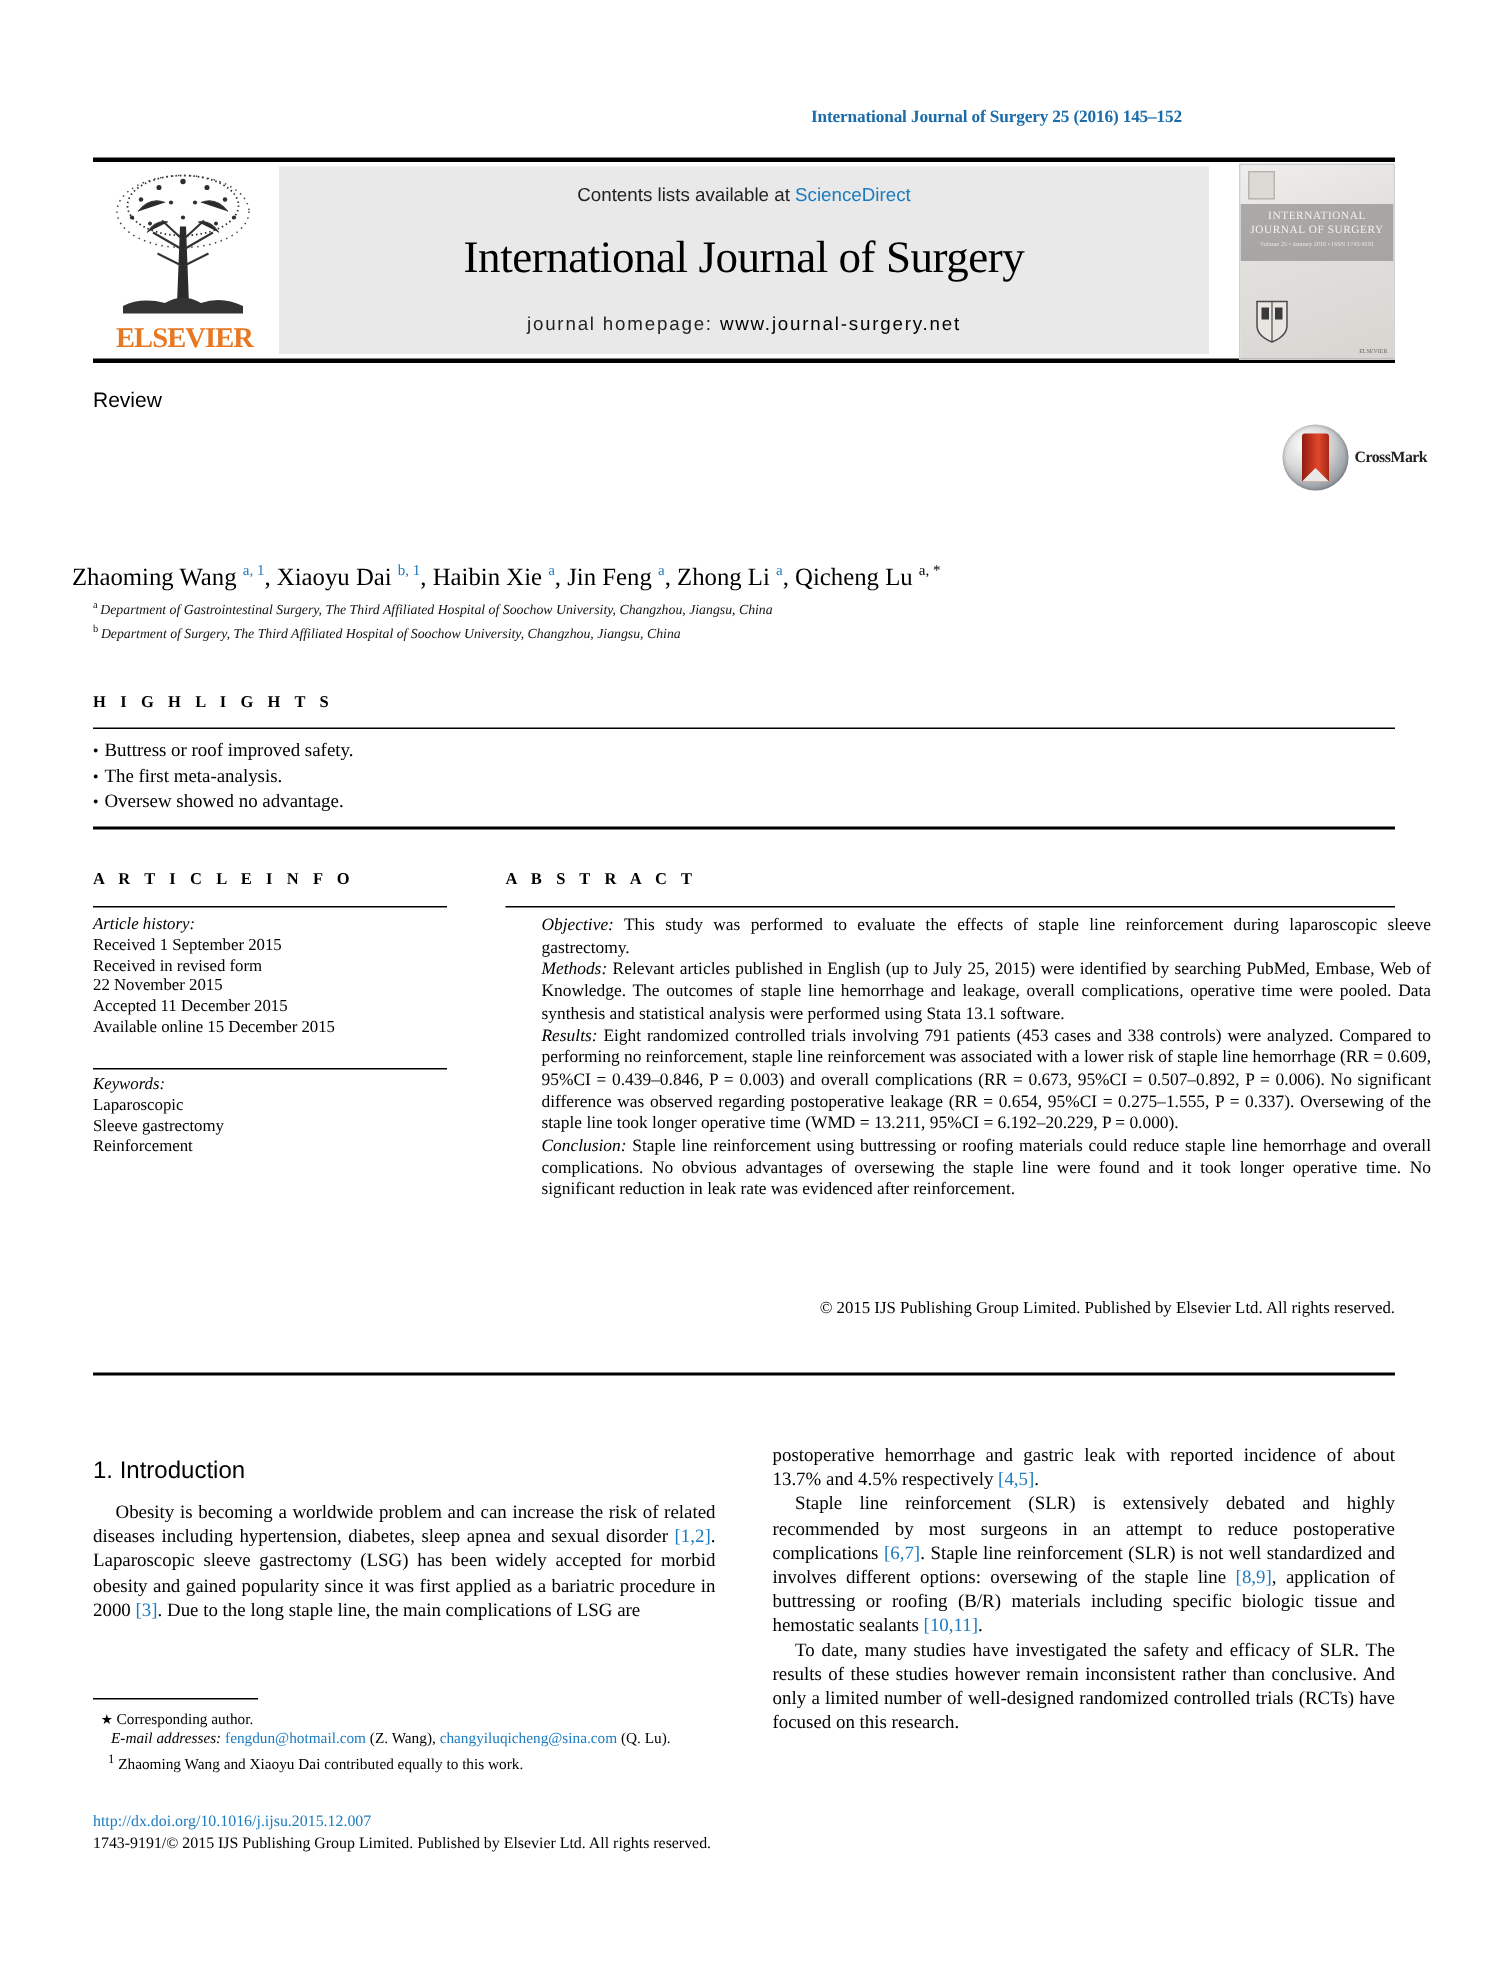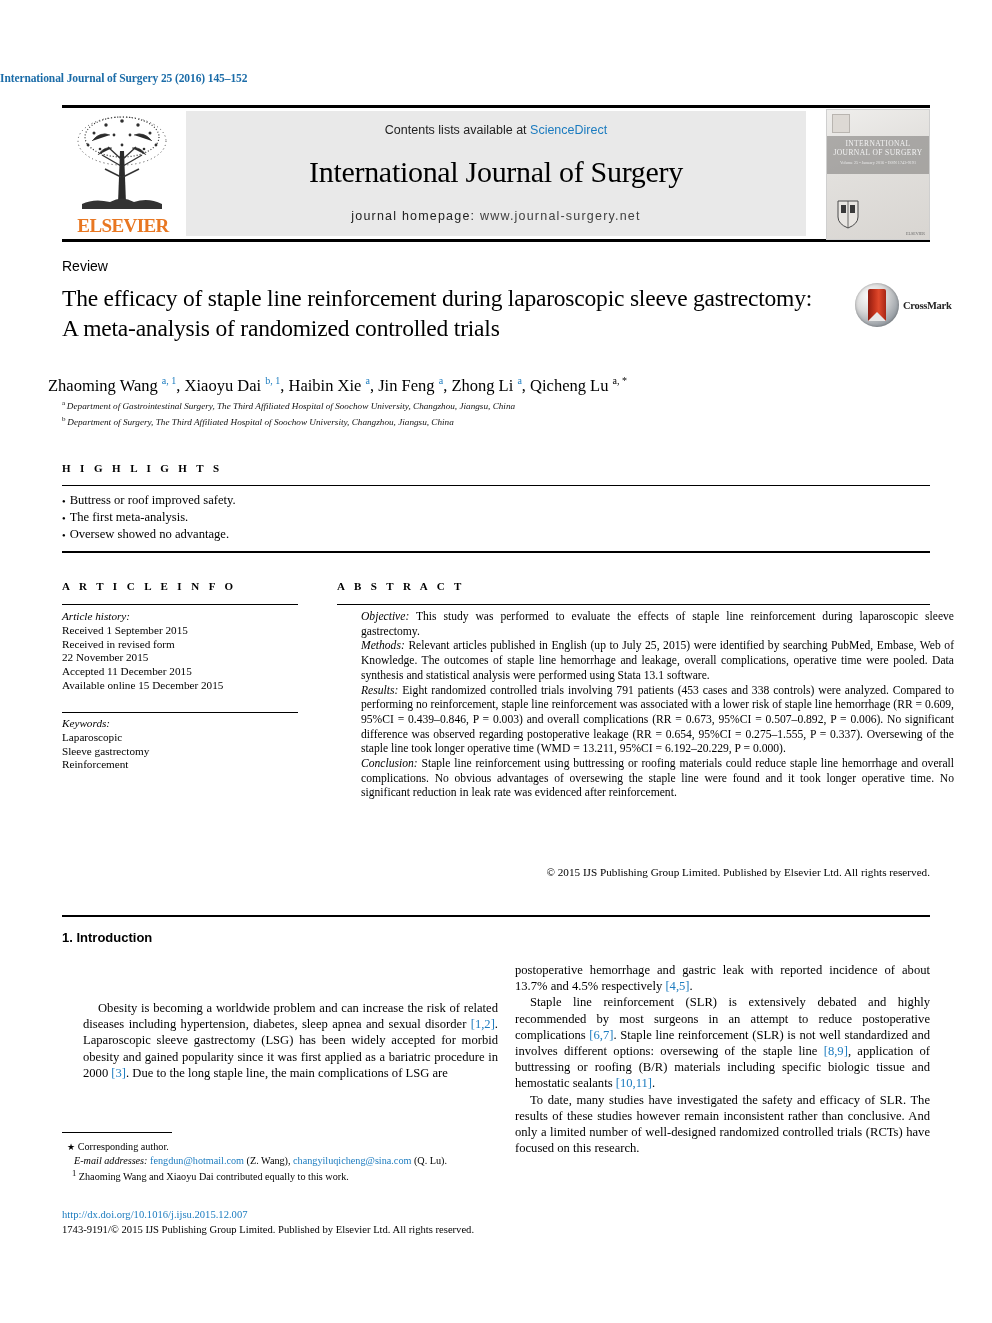--- a/index.html
+++ b/index.html
@@ -20,21 +20,21 @@
     left: 0; top: 0;
     width: 992px;
     height: 1323px;
   }
 
   
   .running-head {
     position: absolute;
     left: 0; top: 72px;
     width: 788px;
-    text-align: left;
+    text-align: right;
     font-size: 11.5px;
     font-weight: bold;
     color: #1b6ca8;
     letter-spacing: -0.1px;
   }
 
   
   .masthead {
     position: absolute;
     left: 62px; top: 105px;
@@ -90,21 +90,21 @@
     color: #000;
     letter-spacing: -0.3px;
   }
   .homepage-line {
     margin-top: 20px;
     font-family: "Liberation Sans", sans-serif;
     font-size: 12.5px;
     letter-spacing: 1.2px;
     color: #222;
   }
-  .homepage-url { color: #404040; }
+  .homepage-url { color: #000000; }
 
   .cover-thumb {
     position: absolute;
     right: 0px; top: 1px;
     width: 102px;
     height: 129px;
     border: 1px solid #cfcfcf;
     background: linear-gradient(160deg,#efeeec 0%, #e2e0dd 40%, #d8d5d1 100%);
     overflow: hidden;
   }
@@ -324,34 +324,33 @@
     font-size: 11.2px;
   }
   .head-rule-bottom {
     position: absolute; left: 62px; top: 915px;
     width: 868px; height: 2px; background: #000;
   }
 
   
   .sec-title {
     position: absolute;
-    left: 62px; top: 930px;
+    left: 62px; top: 972px;
     font-family: "Liberation Sans", sans-serif;
-    font-weight: bold;
-    font-size: 13px;
+    font-weight: normal;
+    font-size: 16px;
   }
   .col-left {
     position: absolute;
     left: 62px; top: 1000px;
     width: 415px;
     font-family: "Liberation Serif", serif;
     font-size: 12.6px;
     line-height: 16.2px;
     text-align: justify;
-    margin-left: 21px;
   }
   .col-right {
     position: absolute;
     left: 515px; top: 962px;
     width: 415px;
     font-family: "Liberation Serif", serif;
     font-size: 12.6px;
     line-height: 16.2px;
     text-align: justify;
   }
@@ -446,21 +445,20 @@
           <path d="M6 6 h5 v8 h-5 Z M15 6 h5 v8 h-5 Z" fill="#3a3a3a"></path>
         </svg>
         <div class="cover-foot">ELSEVIER</div>
       </div>
 
     </div>
   </div>
 
   <div class="doctype">Review</div>
 
-  <h1 class="title" style="margin:0;font-weight:normal;">The efficacy of staple line reinforcement during laparoscopic sleeve gastrectomy: A meta-analysis of randomized controlled trials</h1>
 
   <div class="crossmark">
     <div class="crossmark-badge">
       <div class="crossmark-book"></div>
       <div class="crossmark-notch"></div>
     </div>
     <div class="crossmark-text">CrossMark</div>
   </div>
 
   <div class="authors"><span>Zhaoming Wang </span><sup>a, 1</sup><span>, </span><span>Xiaoyu Dai </span><sup>b, 1</sup><span>, </span><span>Haibin Xie </span><sup>a</sup><span>, </span><span>Jin Feng </span><sup>a</sup><span>, </span><span>Zhong Li </span><sup>a</sup><span>, </span><span>Qicheng Lu </span><sup class="star">a, *</sup></div>

